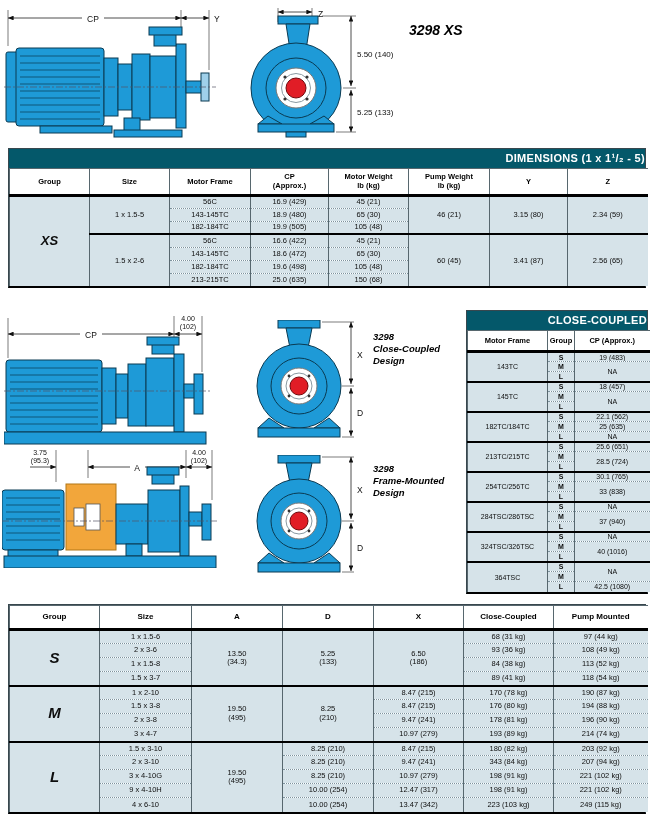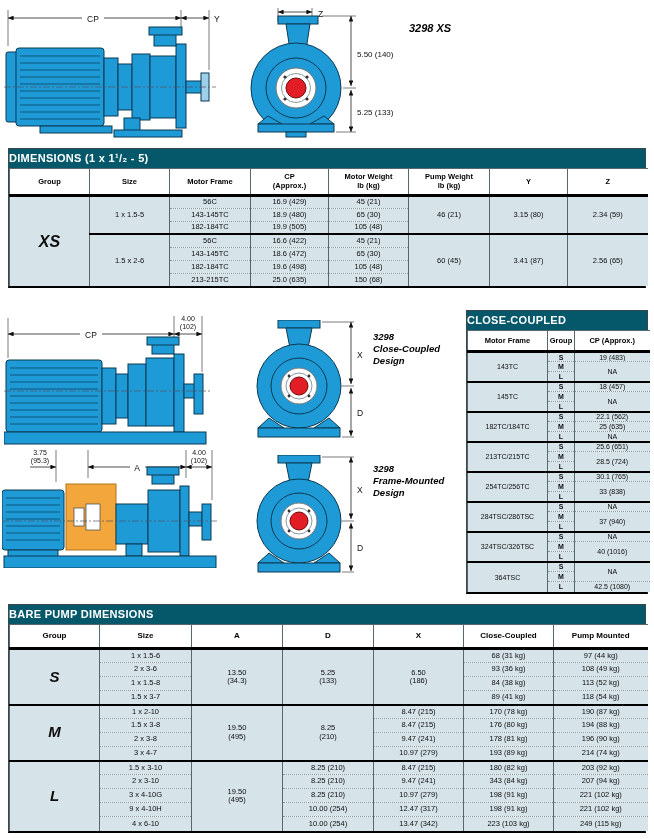--- a/index.html
+++ b/index.html
@@ -2,31 +2,31 @@
 <html><head>
 <meta charset="utf-8">
 <style>
   *{margin:0;padding:0;box-sizing:border-box}
   html,body{width:654px;height:839px;background:#fff;overflow:hidden;
     font-family:"Liberation Sans",sans-serif;position:relative}
   .abs{position:absolute}
 
   
   .tblwrap{position:absolute;border:1px solid #38474e;border-bottom:2px solid #000;background:#fff}
-  .ttl{background:#04586A;color:#fff;font-weight:bold;text-align:left;
+  .ttl{background:#04586A;color:#fff;font-weight:bold;text-align:right;
        font-size:11px;height:19px;line-height:19px;letter-spacing:.3px}
   table{width:100%;border-collapse:collapse;table-layout:fixed}
   th,td{border-left:1px solid #57676e;text-align:center;vertical-align:middle;overflow:hidden}
   thead th{background:#fff;color:#000;font-size:7.5px;font-weight:bold;
            border-bottom:3px solid #000;border-top:1px solid #57676e;
            white-space:pre-line;padding:3px 1px;line-height:1.25}
   tbody td{background:#D6E3E9;color:#0d0d0d;font-size:7.5px;
            border-top:1px dotted #7d939e;padding:0 1px;line-height:1.1}
   tbody tr.sec td{border-top:2px solid #000}
-  td.big-group{font-size:16px;font-weight:bold;font-style:italic}
+  td.big-group{font-size:13px;font-weight:bold;font-style:italic}
   #bp-table td.big-group{font-size:15px}
   .ml{white-space:pre-line}
   #dim-table tbody tr{height:13px}
   #bp-table tbody tr{height:14px}
   #bp-table thead th{font-size:8px;padding:6px 1px}
   #cc-table tbody tr{height:10px}
   #cc-table tbody td{font-size:7px}
   #cc-table thead th{font-size:7.5px;padding:5px 1px}
   #cc-table td.grp{font-weight:bold}
 
@@ -41,21 +41,21 @@
   .cl{stroke:#556;stroke-width:.7;stroke-dasharray:7 2 2 2;fill:none}
   .ringd{fill:none;stroke:#0A3A52;stroke-width:1}
   .ringg{fill:none;stroke:#8a9aa2;stroke-width:1}
   .whub{fill:#fff;stroke:#777;stroke-width:1}
   .rhub{fill:#E11D26;stroke:#70090d;stroke-width:1}
   .bolt{fill:#333}
   .wbg{fill:#fff}
   text.dt{font-size:8px;fill:#111}
   text.dts{font-size:7px;fill:#111}
   text.dl{font-size:8.5px;fill:#111}
-  .modlbl{position:absolute;font-size:11px;font-weight:bold;font-style:italic;color:#000}
+  .modlbl{position:absolute;font-size:14px;font-weight:bold;font-style:italic;color:#000}
   .designlbl{position:absolute;font-size:9.5px;font-weight:bold;font-style:italic;
              color:#000;line-height:12px}
 </style>
 </head>
 <body>
 
 <svg class="abs" style="left:4px;top:6px" width="235" height="140" viewBox="0 0 235 140">
   <defs>
       <marker id="mA" markerWidth="8" markerHeight="6" refX="7" refY="3" orient="auto-start-reverse">
         <path d="M0 0L7 3L0 6z" fill="#111"></path>
@@ -460,21 +460,20 @@
   <text class="dl" x="115" y="96">D</text>
 </svg>
 
 <div class="designlbl" style="left:373px;top:463px">
   <div>3298</div>
   <div>Frame-Mounted</div>
   <div>Design</div>
 </div>
 
 <div class="tblwrap" style="left:8px;top:604px;width:638px">
-  <div class="ttl">BARE PUMP DIMENSIONS</div>
   <table id="bp-table">
     <colgroup>
         <col style="width:90px">
         <col style="width:92px">
         <col style="width:91px">
         <col style="width:91px">
         <col style="width:90px">
         <col style="width:90px">
         <col style="width:94px">
       </colgroup>

